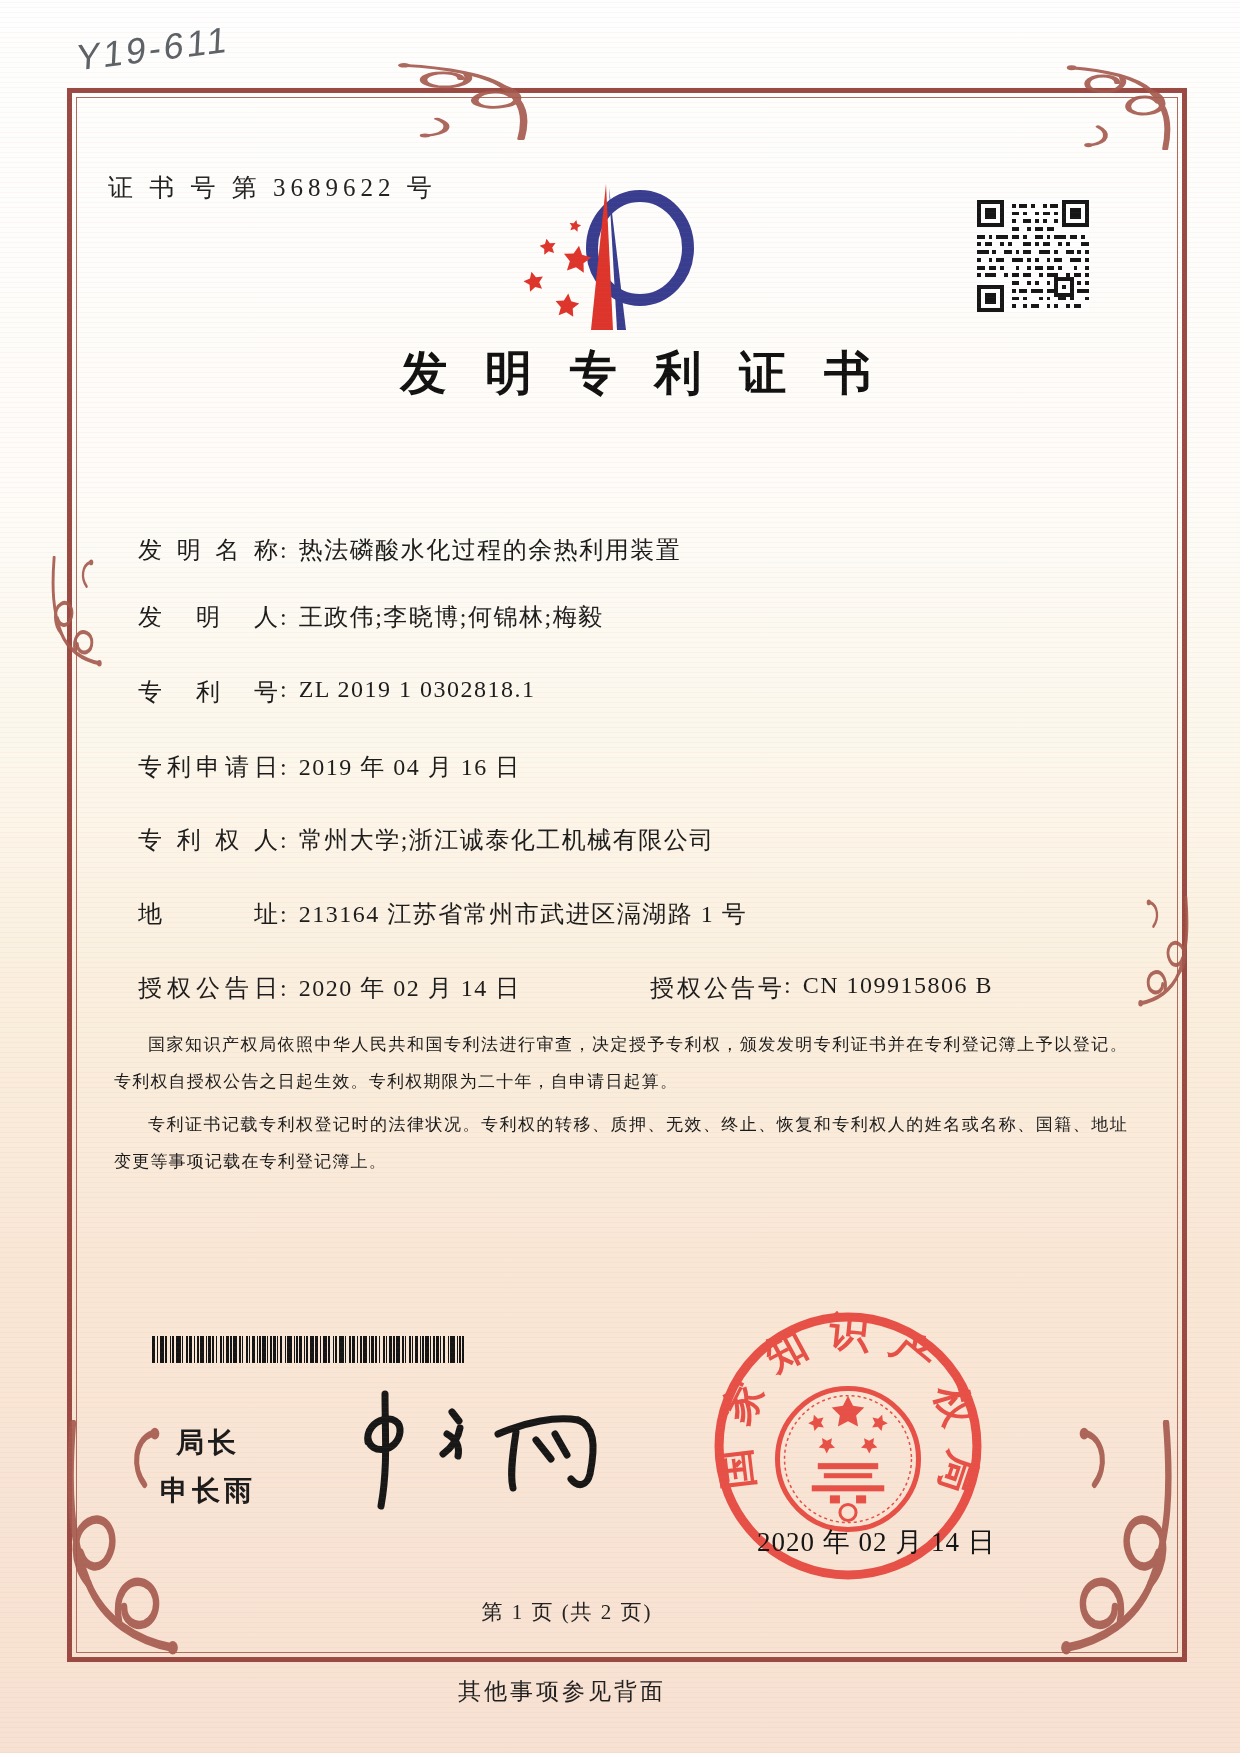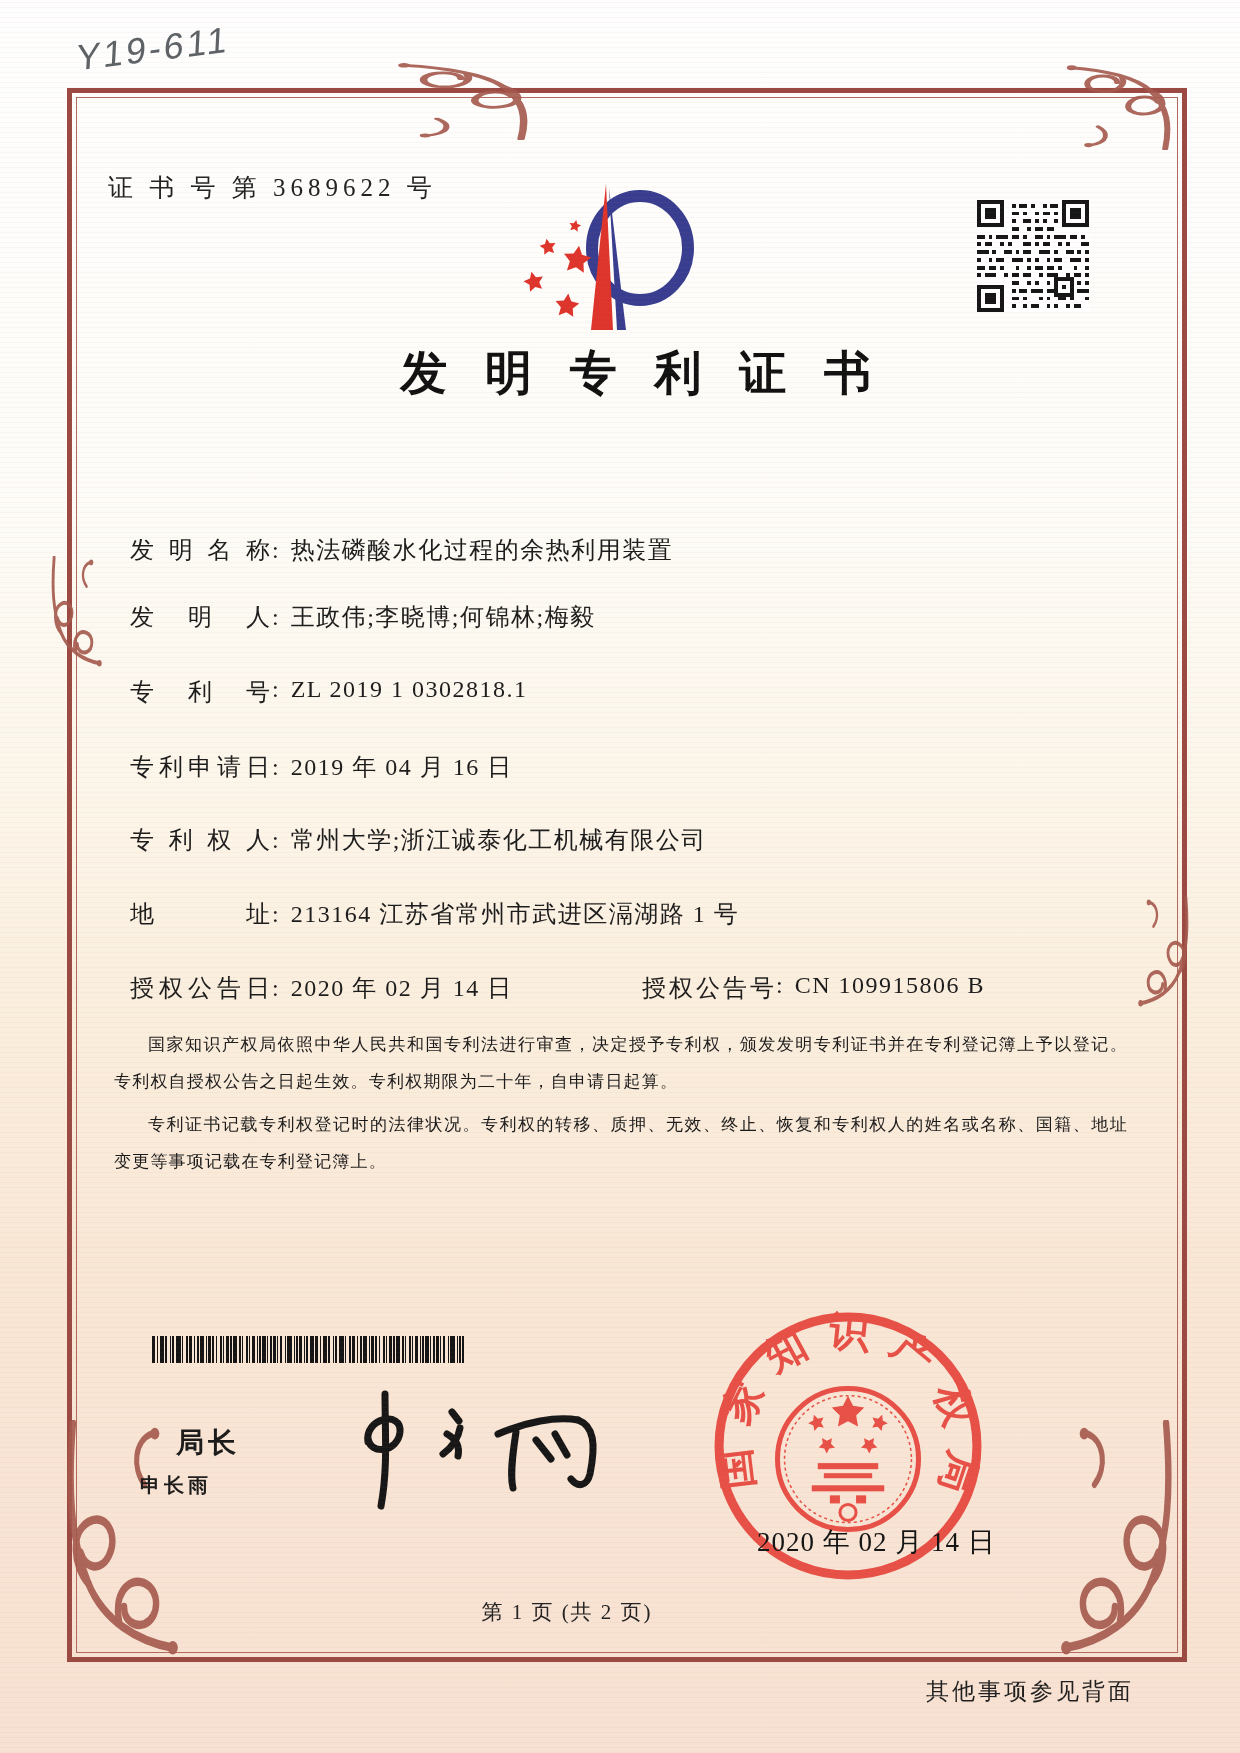--- a/index.html
+++ b/index.html
@@ -18,41 +18,41 @@
   .frame-inner{position:absolute;inset:4px;border:1px solid #b06a5e;}
   .abs{position:absolute;}
   .orn{position:absolute;pointer-events:none;opacity:.9;}
 
   .annotation{left:76px;top:28px;font-family:"Liberation Sans","DejaVu Sans",sans-serif;
     color:#5d6267;font-size:36px;transform:rotate(-7deg) skewX(-10deg);letter-spacing:3px;font-weight:400;}
   .certno{left:108px;top:165px;font-size:25px;letter-spacing:5px;color:#222;margin-top:6px;}
   .title{left:67px;top:342px;width:1110px;text-align:center;font-size:47px;font-weight:bold;
     letter-spacing:13px;color:#111;margin-left:20px;}
 
-  .frow{position:absolute;left:130px;width:1000px;height:34px;font-size:24px;white-space:nowrap;}
+  .frow{position:absolute;left:138px;width:1000px;height:34px;font-size:24px;white-space:nowrap;}
   .flabel{display:inline-block;width:140px;text-align:justify;text-align-last:justify;vertical-align:top;}
   .fcolon{display:inline-block;margin-left:2px;}
   .fvalue{display:inline-block;margin-left:12px;letter-spacing:1.5px;}
   .fcol2{position:absolute;left:512px;top:0;}
   .fcol2 .flabel{width:132px;}
 
   .paras{left:114px;top:1026px;width:1014px;font-size:17px;line-height:37px;
     letter-spacing:1.2px;text-align:justify;color:#1a1a1a;}
   .paras p{margin:0 0 6px 0;text-indent:2em;}
 
   .barcode{left:152px;top:1336px;}
   .signer-title{left:152px;top:1424px;font-family:"Liberation Sans","DejaVu Sans",sans-serif;
     font-size:28px;font-weight:600;color:#1b1b1b;letter-spacing:4px;margin-left:24px;}
-  .signer-name{left:140px;top:1472px;font-family:"Liberation Sans","DejaVu Sans",sans-serif;
-    font-size:20px;font-weight:600;color:#1b1b1b;letter-spacing:4px;}
+  .signer-name{left:160px;top:1472px;font-family:"Liberation Sans","DejaVu Sans",sans-serif;
+    font-size:28px;font-weight:600;color:#1b1b1b;letter-spacing:4px;}
   .signature{left:340px;top:1380px;}
   .seal{left:710px;top:1308px;opacity:.93;}
   .seal-date{left:757px;top:1524px;font-size:27px;color:#151515;letter-spacing:1px;z-index:5;}
   .page-indicator{left:67px;top:1598px;width:1000px;text-align:center;font-size:21px;letter-spacing:2px;color:#222;}
-  .back-note{left:0;top:1676px;width:1124px;text-align:right;font-size:23px;letter-spacing:3px;color:#1f1f1f;padding-left:10px;}
+  .back-note{left:0;top:1676px;width:1124px;text-align:center;font-size:23px;letter-spacing:3px;color:#1f1f1f;}
 </style>
 </head>
 <body>
 
 <div class="page">
 
   <svg width="0" height="0" style="position:absolute">
     <defs>
       <path id="star" d="M0,-10 L2.94,-4.05 9.51,-3.09 4.76,1.55 5.88,8.09 0,5 -5.88,8.09 -4.76,1.55 -9.51,-3.09 -2.94,-4.05 Z"></path>
       <g id="flourish" fill="none" stroke="#a4584c" stroke-width="5" stroke-linecap="round">

